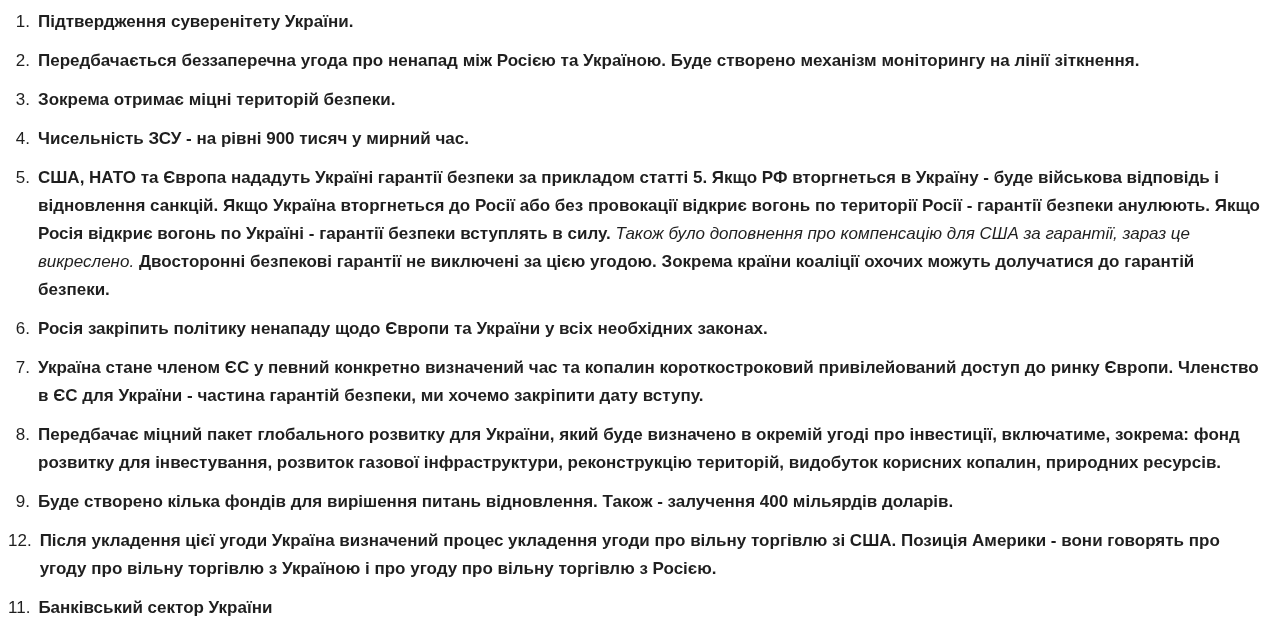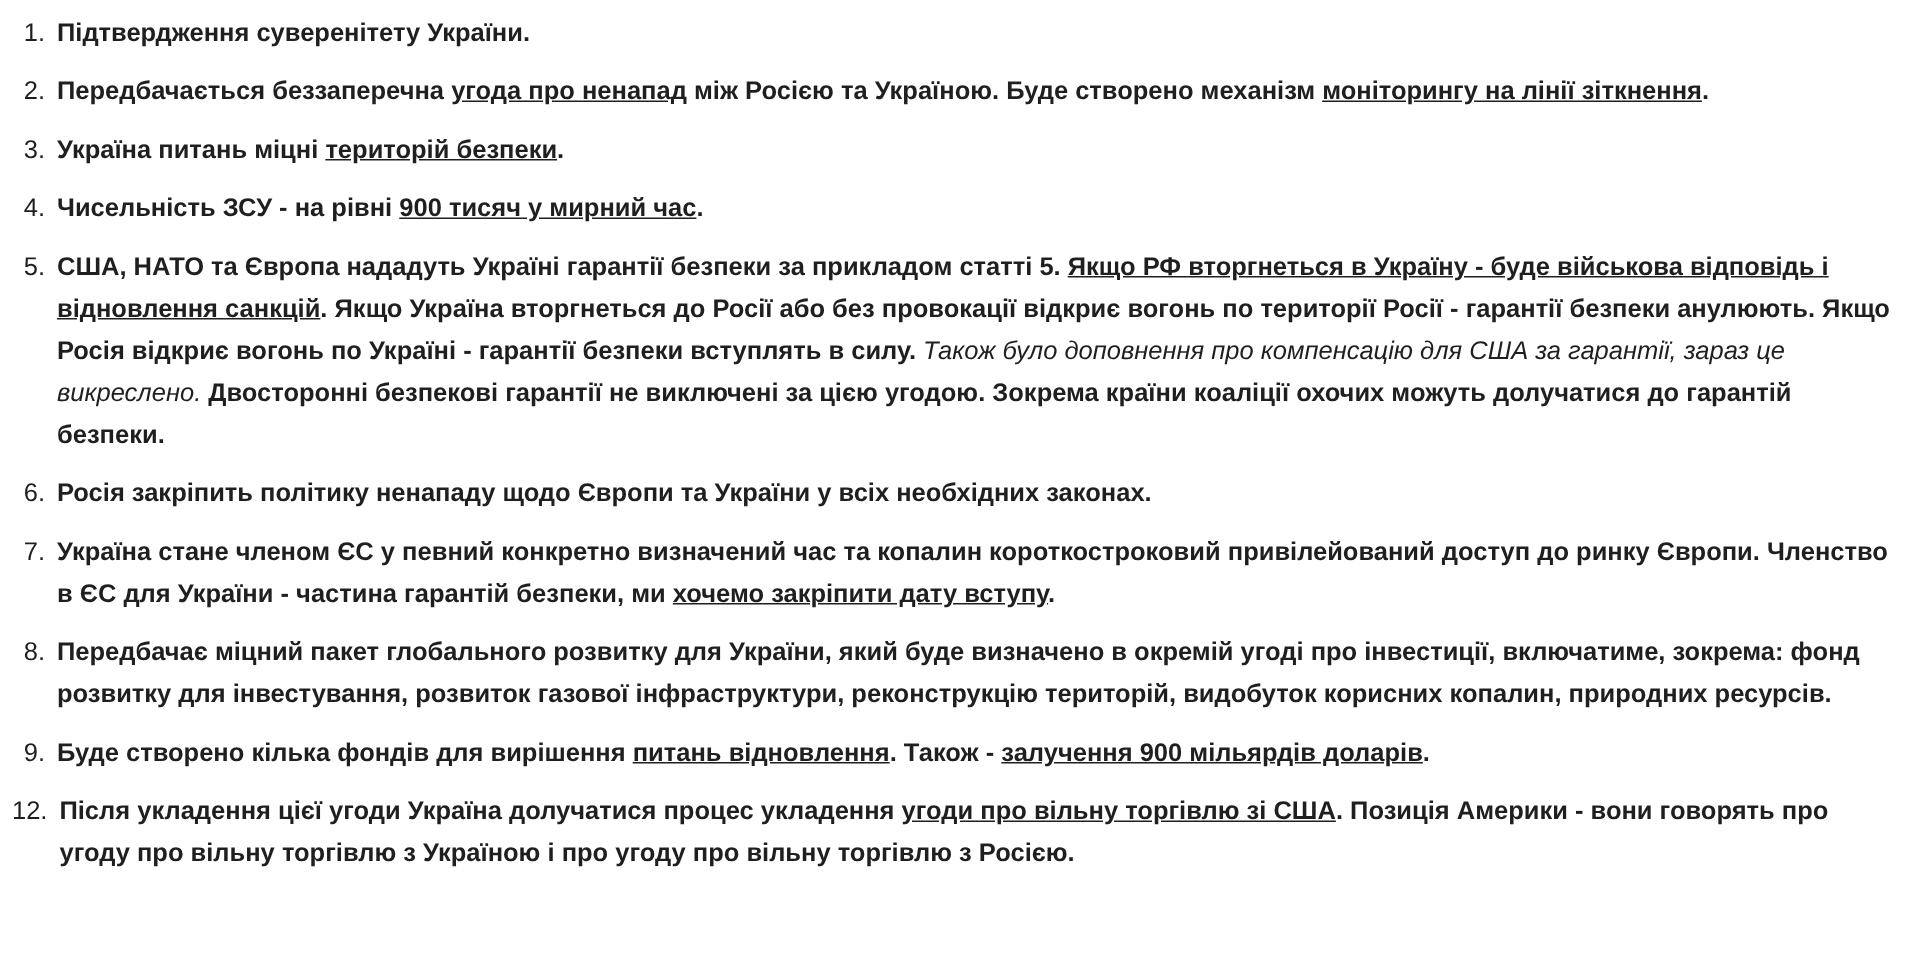--- a/index.html
+++ b/index.html
@@ -27,39 +27,39 @@
   .num {
     flex: 0 0 22px;
     text-align: right;
     white-space: nowrap;
   }
   .txt {
     margin: 0 0 0 8px;
     width: 1226px;
   }
   .run.regular { font-weight: 700; font-style: normal; }
-  .run.bold    { font-weight: 700; font-style: normal; text-decoration: underline; }
+  .run.bold    { font-weight: 700; font-style: normal; }
   .run.italic  { font-weight: 400; font-style: italic; }
 </style>
 </head>
 <body>
 
 <div class="page">
   <ol class="list" id="numbered-list">
       <li class="item">
         <span class="num">1.</span>
         <p class="txt"><span class="run regular">Підтвердження суверенітету України.</span></p>
       </li>
       <li class="item">
         <span class="num">2.</span>
         <p class="txt"><span class="run regular">Передбачається беззаперечна </span><span class="run bold">угода про ненапад</span><span class="run regular"> між Росією та Україною. Буде створено механізм </span><span class="run bold">моніторингу на лінії зіткнення</span><span class="run regular">.</span></p>
       </li>
       <li class="item">
         <span class="num">3.</span>
-        <p class="txt"><span class="run regular">Україна питань міцні </span><span class="run bold">територій безпеки</span><span class="run regular">.</span></p>
+        <p class="txt"><span class="run regular">Зокрема отримає міцні </span><span class="run bold">територій безпеки</span><span class="run regular">.</span></p>
       </li>
       <li class="item">
         <span class="num">4.</span>
         <p class="txt"><span class="run regular">Чисельність ЗСУ - на рівні </span><span class="run bold">900 тисяч у мирний час</span><span class="run regular">.</span></p>
       </li>
       <li class="item">
         <span class="num">5.</span>
         <p class="txt"><span class="run regular">США, НАТО та Європа нададуть Україні гарантії безпеки за прикладом статті 5. </span><span class="run bold">Якщо РФ вторгнеться в Україну - буде військова відповідь і відновлення санкцій</span><span class="run regular">. Якщо Україна вторгнеться до Росії або без провокації відкриє вогонь по території Росії - гарантії безпеки анулюють. Якщо Росія відкриє вогонь по Україні - гарантії безпеки вступлять в силу. </span><span class="run italic">Також було доповнення про компенсацію для США за гарантії, зараз це викреслено.</span><span class="run regular"> Двосторонні безпекові гарантії не виключені за цією угодою. Зокрема країни коаліції охочих можуть долучатися до гарантій безпеки.</span></p>
       </li>
       <li class="item">
@@ -69,20 +69,24 @@
       <li class="item">
         <span class="num">7.</span>
         <p class="txt"><span class="run regular">Україна стане членом ЄС у певний конкретно визначений час та копалин короткостроковий привілейований доступ до ринку Європи. Членство в ЄС для України - частина гарантій безпеки, ми </span><span class="run bold">хочемо закріпити дату вступу</span><span class="run regular">.</span></p>
       </li>
       <li class="item">
         <span class="num">8.</span>
         <p class="txt"><span class="run regular">Передбачає міцний пакет глобального розвитку для України, який буде визначено в окремій угоді про інвестиції, включатиме, зокрема: фонд розвитку для інвестування, розвиток газової інфраструктури, реконструкцію територій, видобуток корисних копалин, природних ресурсів.</span></p>
       </li>
       <li class="item">
         <span class="num">9.</span>
-        <p class="txt"><span class="run regular">Буде створено кілька фондів для вирішення </span><span class="run bold">питань відновлення</span><span class="run regular">. Також - </span><span class="run bold">залучення 900 мільярдів доларів</span><span class="run regular">.</span></p>
+        <p class="txt"><span class="run regular">Буде створено кілька фондів для вирішення </span><span class="run bold">питань відновлення</span><span class="run regular">. Також - </span><span class="run bold">залучення 400 мільярдів доларів</span><span class="run regular">.</span></p>
       </li>
       <li class="item">
         <span class="num">12.</span>
-        <p class="txt"><span class="run regular">Після укладення цієї угоди Україна долучатися процес укладення </span><span class="run bold">угоди про вільну торгівлю зі США</span><span class="run regular">. Позиція Америки - вони говорять про угоду про вільну торгівлю з Україною і про угоду про вільну торгівлю з Росією.</span></p>
+        <p class="txt"><span class="run regular">Після укладення цієї угоди Україна визначений процес укладення </span><span class="run bold">угоди про вільну торгівлю зі США</span><span class="run regular">. Позиція Америки - вони говорять про угоду про вільну торгівлю з Україною і про угоду про вільну торгівлю з Росією.</span></p>
+      </li>
+      <li class="item">
+        <span class="num">11.</span>
+        <p class="txt"><span class="run regular">Банківський сектор України</span></p>
       </li>
     </ol>
 </div>
 
 </body></html>

